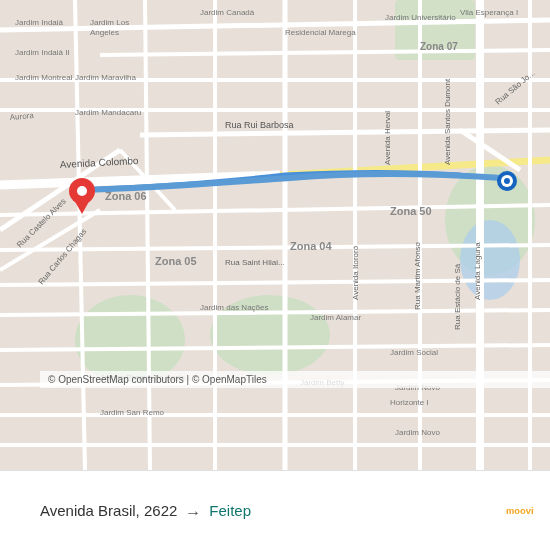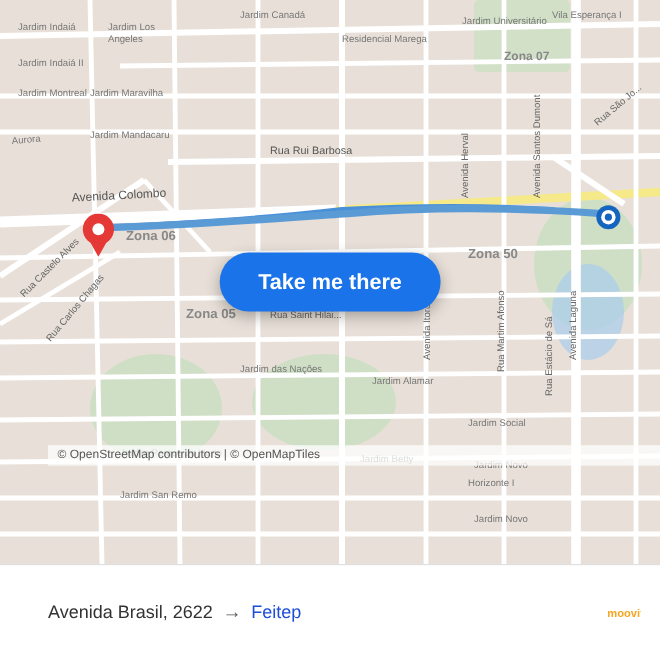--- a/index.html
+++ b/index.html
@@ -66,21 +66,21 @@
     }
 
     #arrow-icon {
       font-size: 16px;
       color: #555;
     }
 
     #dest-text {
       font-size: 15px;
       font-weight: 500;
-      color: #1d4ed8;
+      color: #0f766e;
     }
 
     #moovit-logo {
       display: flex;
       align-items: center;
       gap: 4px;
     }
 
     #moovit-logo-icon {
       width: 28px;
@@ -241,21 +241,20 @@
       <circle cx="11" cy="11" r="3" fill="#1565c0"></circle>
     </svg>
   </div>
 
   
   <svg id="route-line" viewBox="0 0 550 470" xmlns="http://www.w3.org/2000/svg">
     <path d="M 80 190 C 160 188, 230 182, 290 178 C 360 172, 430 173, 502 178" stroke="#5b9bd5" stroke-width="6" fill="none" stroke-linecap="round" stroke-linejoin="round"></path>
   </svg>
 
   
-  <button id="take-me-there-btn">Take me there</button>
 
   
   <div id="copyright-bar">
     <span>© OpenStreetMap contributors | © OpenMapTiles</span>
   </div>
 </div>
 
 <div id="bottom-bar">
   <div id="origin-dest">
     <span id="origin-text">Avenida Brasil, 2622</span>

